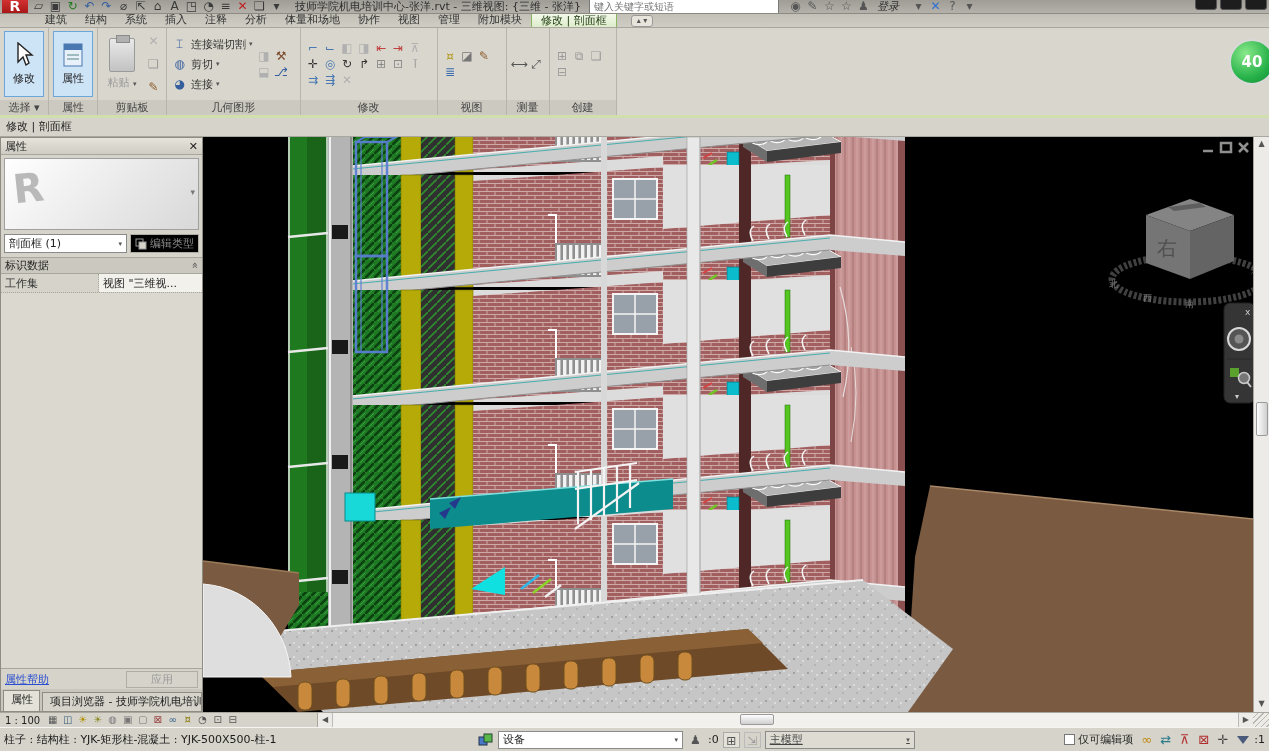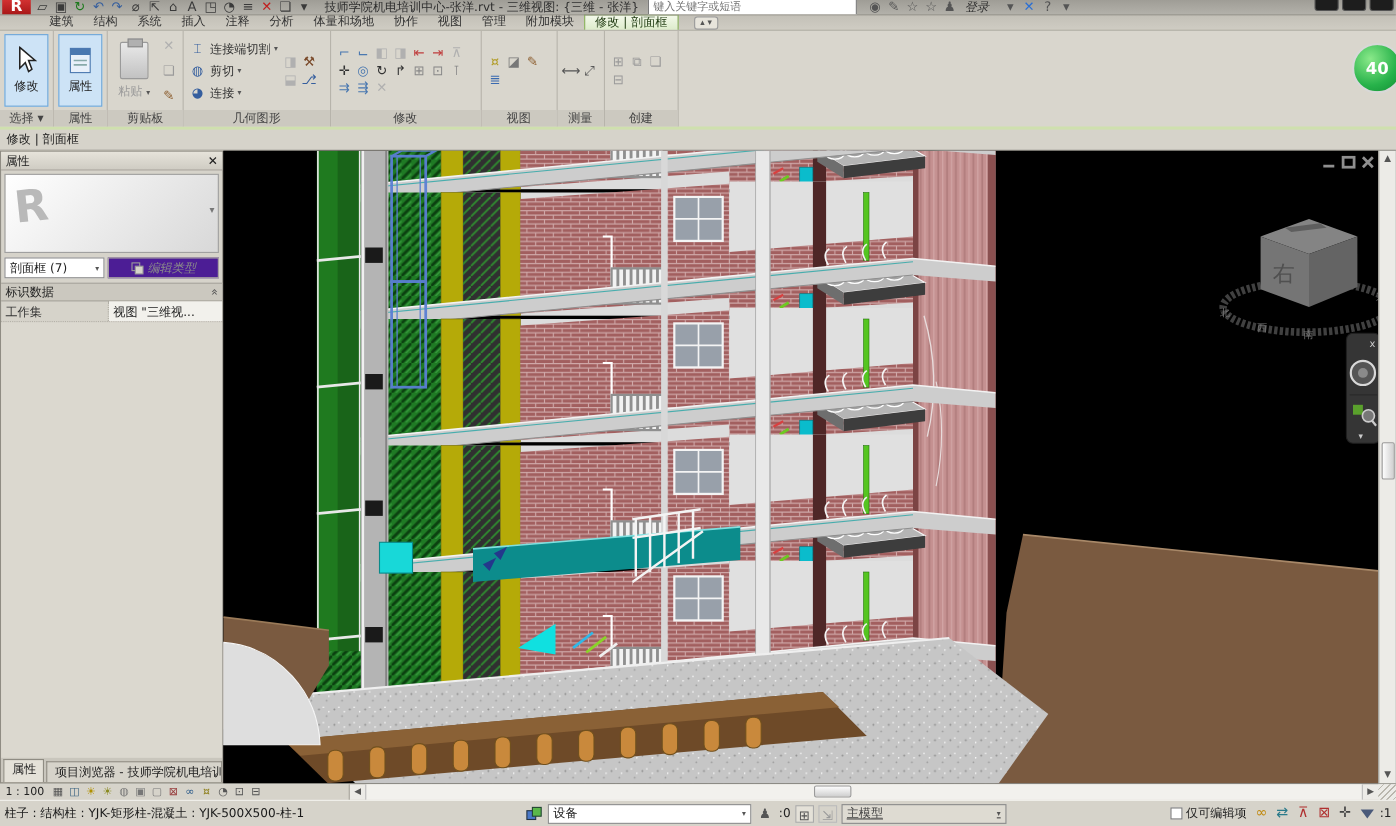--- a/index.html
+++ b/index.html
@@ -48,21 +48,21 @@
   
   .props{width:203px;background:#d6d3ca;border:1px solid #8f8c83;display:flex;flex-direction:column;}
   .props-title{height:17px;background:linear-gradient(#e6e3da,#cfccc3);display:flex;align-items:center;padding:0 4px;border-bottom:1px solid #a9a69d;}
   .props-title span:first-child{flex:1;}
   .preview{height:72px;margin:3px;background:linear-gradient(135deg,#ffffff,#d8d8d8);border:1px solid #a0a0a0;position:relative;}
   .preview .rlogo{position:absolute;left:8px;top:6px;font-size:40px;font-weight:bold;color:#b9b9b9;transform:rotate(-6deg);}
   .preview .pdd{position:absolute;right:3px;top:28px;color:#777;font-size:9px;}
   .typesel{display:flex;align-items:center;gap:3px;margin:1px 3px;}
   .typesel .sel{flex:1;height:19px;background:#fff;border:1px solid #8a8a8a;display:flex;align-items:center;padding:0 4px;}
   .typesel .sel span:first-child{flex:1;}
-  .edittype{height:19px;border:1px solid #b0ada4;background:#4c1d95;color:#8a8a8a;display:flex;align-items:center;gap:3px;padding:0 20px;font-style:italic;}
+  .edittype{height:19px;border:1px solid #b0ada4;background:#000000;color:#8a8a8a;display:flex;align-items:center;gap:3px;padding:0 4px;}
   .sechead{height:17px;background:#cbc8bf;border-top:1px solid #a9a69d;border-bottom:1px solid #a9a69d;display:flex;align-items:center;padding:0 4px;margin-top:3px;}
   .sechead span:first-child{flex:1;}
   .prow{display:flex;height:19px;border-bottom:1px dotted #a9a69d;}
   .prow .lbl{width:98px;padding:2px 4px;border-right:1px dotted #a9a69d;color:#333;}
   .prow .val{flex:1;padding:2px 4px;background:#f2f1ec;white-space:nowrap;overflow:hidden;}
   .pfill{flex:1;background:#dbd8cf;}
   .pfoot{height:21px;display:flex;align-items:center;padding:0 4px;border-top:1px solid #a9a69d;}
   .phelp{color:#2a4fd0;text-decoration:underline;flex:1;}
   .applybtn{width:72px;height:17px;border:1px solid #b0ada4;background:#d6d3ca;color:#9a9a9a;text-align:center;line-height:16px;}
   .ptabs{height:22px;display:flex;align-items:flex-end;padding-left:2px;gap:2px;background:#c9c6bd;}
@@ -299,40 +299,44 @@
     <div class="props-title">
       <span>属性</span>
       <span>✕</span>
     </div>
     <div class="preview">
       <span class="rlogo">R</span>
       <span class="pdd">▾</span>
     </div>
     <div class="typesel">
       <div class="sel">
-        <span>剖面框 (7)</span>
+        <span>剖面框 (1)</span>
           <span class="dd">▾</span>
       </div>
       <div class="edittype">
         <svg width="12" height="12">
             <rect x="1" y="1" width="7" height="7" fill="none" stroke="#9a9a9a"></rect>
             <rect x="4" y="4" width="7" height="7" fill="#d6d3ca" stroke="#9a9a9a"></rect>
           </svg>
         <span>编辑类型</span>
       </div>
     </div>
     <div class="sechead">
       <span>标识数据</span>
       <span style="transform:rotate(-90deg);color:#555">»</span>
     </div>
     <div class="prow">
       <span class="lbl">工作集</span>
       <span class="val">视图 "三维视...</span>
     </div>
     <div class="pfill"></div>
+    <div class="pfoot">
+      <span class="phelp">属性帮助</span>
+      <span class="applybtn">应用</span>
+    </div>
     <div class="ptabs">
       <span class="ptab on">属性</span>
       <span class="ptab">项目浏览器 - 技师学院机电培训...</span>
     </div>
   </div>
 
   <div class="viewport">
     <svg class="scene" width="1050" height="575" viewBox="0 0 1050 575">
       <defs>
         <pattern id="bk" width="16" height="8" patternUnits="userSpaceOnUse">

